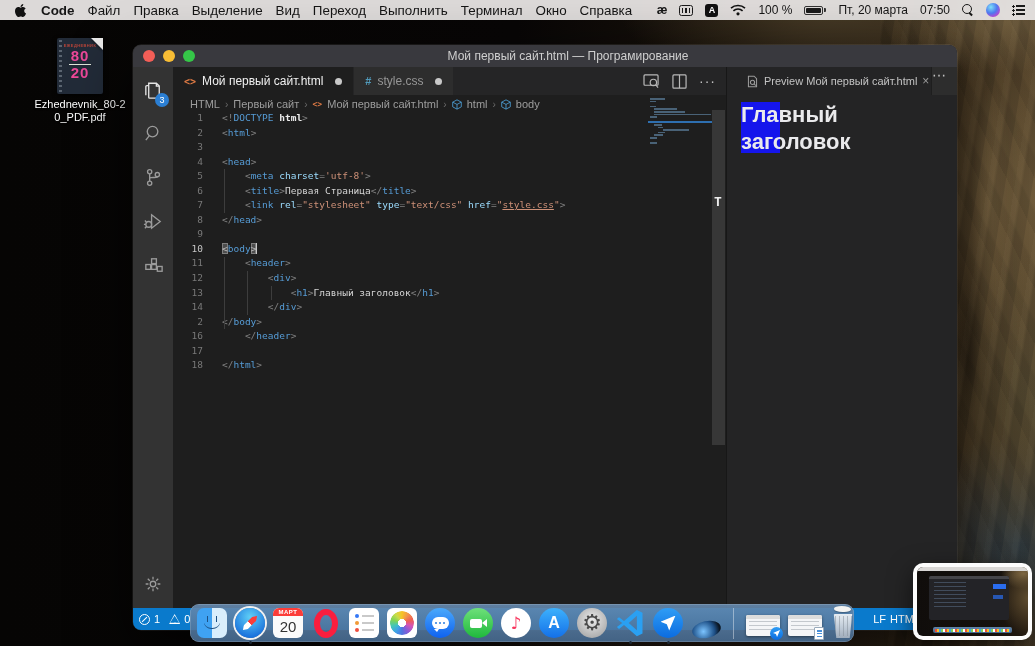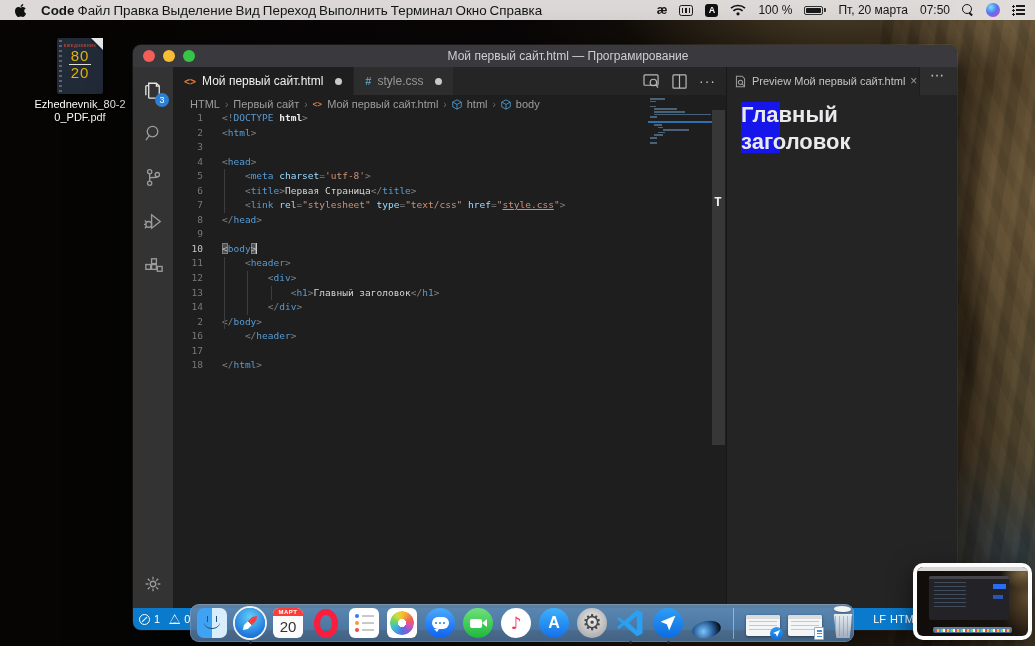--- a/index.html
+++ b/index.html
@@ -46,21 +46,21 @@
  radial-gradient(circle at 1.5px 5.5px,#1a1a1a 1.2px,transparent 1.3px),
  radial-gradient(circle at 1.5px 9.5px,#1a1a1a 1.2px,transparent 1.3px),
  linear-gradient(transparent 0.5px,#1a1a1a 0.5px 2.5px,transparent 2.5px 4.5px,#1a1a1a 4.5px 6.5px,transparent 6.5px 8.5px,#1a1a1a 8.5px 10.5px,transparent 10.5px);
  background-size:4px 11px,4px 11px,4px 11px,9px 11px;background-position:0 0,0 0,0 0,4px 0;background-repeat:no-repeat}
 
 #desktop-icon{position:absolute;left:25px;top:38px;width:110px;text-align:center}
 .pdf-cover{width:46px;height:56px;margin:0 auto;background:#222b38;border-radius:2px;position:relative;box-shadow:0 2px 5px rgba(0,0,0,.6)}
 .pdf-cover::before{content:"";position:absolute;left:2px;top:2px;bottom:2px;width:3px;background:repeating-linear-gradient(#5a6470 0 2px,transparent 2px 5px)}
 .pdf-cover::after{content:"";position:absolute;right:0;top:0;border-style:solid;border-width:0 12px 12px 0;border-color:transparent #e9e9e9 transparent transparent;filter:drop-shadow(-1px 1px 1px rgba(0,0,0,.4))}
 .pdf-title{font-size:4px;color:#b8453a;font-weight:700;padding-top:5px;letter-spacing:.4px}
-.pdf-80,.pdf-20{font-size:15px;font-weight:400;color:#eab308;line-height:16px;letter-spacing:1px}
+.pdf-80,.pdf-20{font-size:15px;font-weight:700;color:#ec4899;line-height:16px;letter-spacing:1px}
 .pdf-20{border-top:1.6px solid #dfe5da;margin:0 12px}
 .icon-label{margin-top:4px;font-size:11px;line-height:13px;color:#fff;text-shadow:0 1px 2px rgba(0,0,0,.9)}
 
 #vscode{position:absolute;left:133px;top:45px;width:824px;height:585px;background:#1e1e1e;border-radius:8px;box-shadow:0 22px 60px rgba(0,0,0,.65),0 0 0 .5px rgba(255,255,255,.18);overflow:hidden}
 #titlebar{position:absolute;left:0;top:0;right:0;height:22px;background:#39393e;display:flex;align-items:center;justify-content:center}
 #window-title{font-size:12px;color:#cfcfcf;margin-left:46px}
 #traffic{position:absolute;left:10px;top:5px;display:flex;gap:8px}
 .light{width:12px;height:12px;border-radius:50%}
 .light.red{background:#f35e57}.light.yellow{background:#f8bd35}.light.green{background:#35c648}
 
@@ -100,21 +100,21 @@
 .tk-c{border-left:1.5px solid #c8c8c8}
 .guide{position:absolute;width:1px;background:#3d3d3d}
 
 #minimap{position:absolute;left:475px;top:28px;width:64px;bottom:0}
 .mm-line{position:absolute;height:1.5px;background:#5b7f9d;opacity:.7}
 #mm-current{position:absolute;left:0;width:64px;height:2px;background:#2e6fb0}
 #vscroll{position:absolute;left:539px;top:43px;width:13px;height:335px;background:rgba(130,130,130,.25)}
 #scroll-marker{position:absolute;left:541px;top:127px;color:#ececec;font-family:"DejaVu Sans Mono",monospace;font-size:13px;font-weight:700}
 
 #preview{position:absolute;right:0;top:22px;width:231px;bottom:22px;background:#242425;border-left:1px solid #171717}
-#preview-header{position:absolute;left:0;top:0;right:0;height:28px;background:#2d2d2d;display:flex;align-items:flex-start}
+#preview-header{position:absolute;left:12px;top:0;right:0;height:28px;background:#2d2d2d;display:flex;align-items:flex-start}
 #preview-tab{width:193px;height:28px;background:#242425;display:flex;align-items:center;gap:5px;padding:0 7px;font-size:11px;color:#c3c3c3;border-right:1px solid #1e1e1e;white-space:nowrap;flex:none}
 #preview-tab svg{flex:none}
 #preview-close{margin-left:auto;color:#9a9a9a;font-size:12px}
 #preview-more{margin-left:auto;padding-right:12px;color:#c0c0c0;font-size:14px;letter-spacing:1px}
 #preview-body{position:absolute;left:0;top:28px;right:0;bottom:0}
 #pv-selection{position:absolute;left:14px;top:7px;width:39px;height:51px;background:#1515ec}
 #pv-h1{position:absolute;left:14px;top:6px;font-size:22px;font-weight:700;color:#eaeaec;line-height:27px}
 
 #statusbar{position:absolute;left:0;right:0;bottom:0;height:22px;background:#0a7acc;display:flex;align-items:center;gap:4px;padding:0 6px;font-size:11px;color:#fff}
 .err-ico{width:11px;height:11px;border:1px solid #fff;border-radius:50%;position:relative;flex:none}
@@ -209,21 +209,21 @@
 
 <div id="wallpaper"></div>
 
 <div id="menubar">
   <div id="menu-left">
     <span id="apple-logo">
         <svg width="13" height="15" viewBox="0 0 384 512">
           <path fill="#111" d="M318.7 268.7c-.2-36.7 16.4-64.4 50-84.8-18.8-26.9-47.2-41.7-84.7-44.6-35.5-2.8-74.3 20.7-88.5 20.7-15 0-49.4-19.7-76.4-19.7C63.3 141.2 4 184.8 4 273.5q0 39.3 14.4 81.2c12.8 36.7 59 126.7 107.2 125.2 25.2-.6 43-17.9 75.8-17.9 31.8 0 48.3 17.9 76.4 17.9 48.6-.7 90.4-82.5 102.6-119.3-65.2-30.7-61.7-90-61.7-91.9zm-56.6-164.2c27.3-32.4 24.8-61.9 24-72.5-24.1 1.4-52 16.4-67.9 34.9-17.5 19.8-27.8 44.3-25.6 71.9 26.1 2 49.9-11.4 69.5-34.3z"></path>
         </svg>
       </span>
-    <span id="menu-items" style="display: flex; gap: 3px;">
+    <span id="menu-items" style="display: flex; gap: 13px;">
         <span class="menu-item bold">Code</span>
         <span class="menu-item">Файл</span>
         <span class="menu-item">Правка</span>
         <span class="menu-item">Выделение</span>
         <span class="menu-item">Вид</span>
         <span class="menu-item">Переход</span>
         <span class="menu-item">Выполнить</span>
         <span class="menu-item">Терминал</span>
         <span class="menu-item">Окно</span>
         <span class="menu-item">Справка</span>

